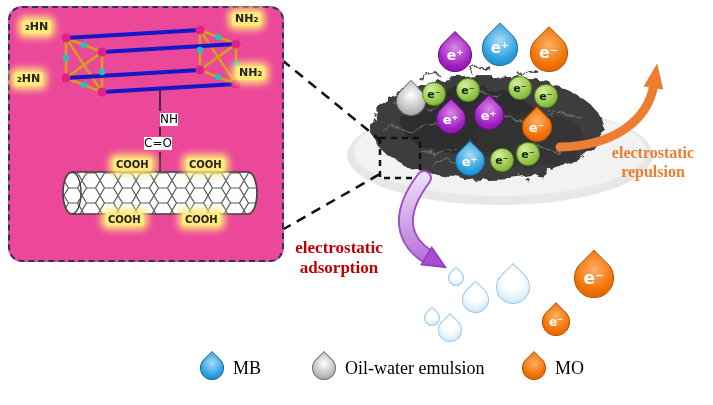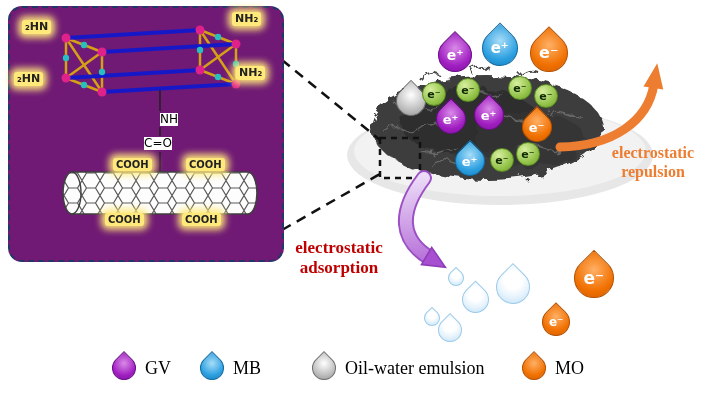--- a/index.html
+++ b/index.html
@@ -2,21 +2,21 @@
 <html><head>
 <meta charset="utf-8">
 <style>
   html,body{margin:0;padding:0;background:#fff;}
   .stage{position:relative;width:713px;height:405px;background:#ffffff;overflow:hidden;
          font-family:"Liberation Sans",sans-serif;}
   #bg{position:absolute;left:0;top:0;z-index:1;}
 
   
   .inset{position:absolute;left:8px;top:6px;width:272px;height:252px;
-         border:2.5px dashed #1f3864;border-radius:14px;background:#701a75;z-index:4;}
+         border:2.5px dashed #1f3864;border-radius:14px;background:#ec4899;z-index:4;}
   .inset svg{position:absolute;left:0;top:0;}
   .tag{position:absolute;font:bold 11px "DejaVu Sans",sans-serif;color:#222;
        background:#ffe97a;padding:0 3px;border-radius:3px;line-height:14px;
        box-shadow:0 0 7px 4px rgba(255,233,120,.95);}
   .tag.cooh{font-size:10px;line-height:13px;}
   .chem{position:absolute;font:12px "DejaVu Sans",sans-serif;color:#000;background:#fff;line-height:13px;}
 
   
   #scene,#legend-layer{position:absolute;inset:0;z-index:5;}
   .drop{position:absolute;border-radius:0 50% 50% 50%;transform:rotate(45deg);
@@ -224,24 +224,20 @@
       <div class="charge-ball" style="left: 490px; top: 148px; width: 22px; height: 22px; font-size: 11px;">e⁻</div>
       <div class="charge-ball" style="left: 516px; top: 142px; width: 22px; height: 22px; font-size: 11px;">e⁻</div>
     </div>
 
   <div class="ann adsorption">electrostatic
 adsorption</div>
   <div class="ann repulsion">electrostatic
 repulsion</div>
 
   <div id="legend-layer">
-      <div class="legend-item" style="left: 112px;">
-        <div class="drop drop-gv" style="width: 24px; height: 24px;"></div>
-        <span class="legend-label">GV</span>
-      </div>
       <div class="legend-item" style="left: 200px;">
         <div class="drop drop-mb" style="width: 24px; height: 24px;"></div>
         <span class="legend-label">MB</span>
       </div>
       <div class="legend-item" style="left: 312px;">
         <div class="drop drop-oil" style="width: 24px; height: 24px;"></div>
         <span class="legend-label">Oil-water emulsion</span>
       </div>
       <div class="legend-item" style="left: 522px; font-family: Liberation Serif, serif;">
         <div class="drop drop-mo" style="width: 24px; height: 24px;"></div>

